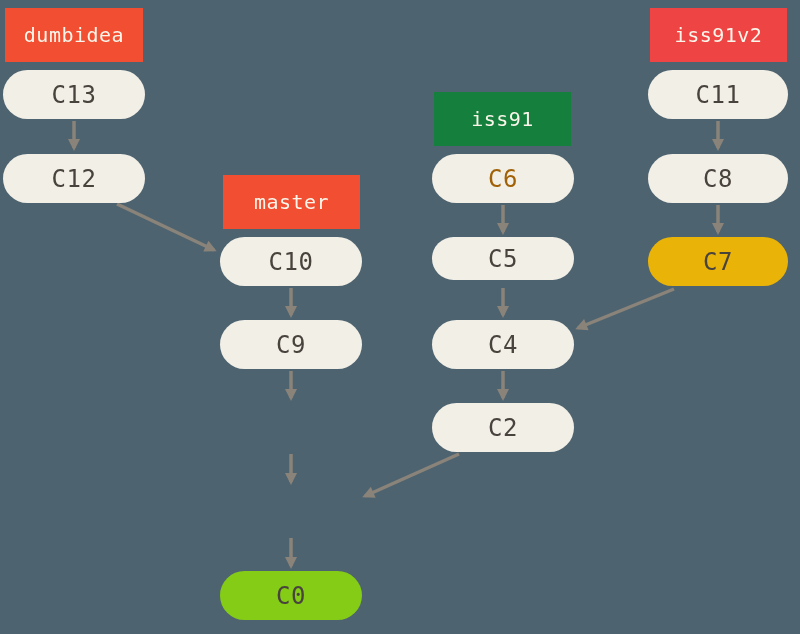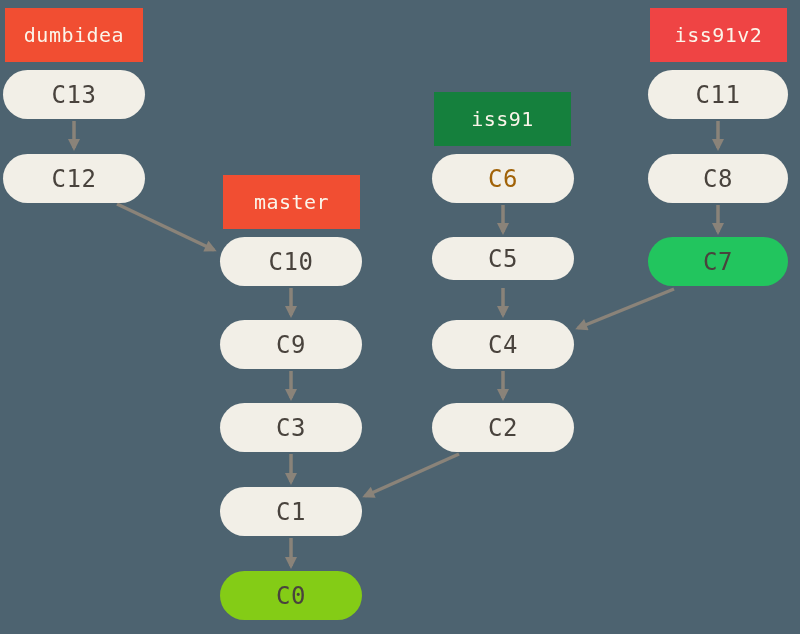--- a/index.html
+++ b/index.html
@@ -80,24 +80,22 @@
   </svg>
   <div class="node-layer" id="node-layer">
       <div class="branch-label" style="left: 5px; top: 8px; width: 138px; height: 54px; background: rgb(241, 78, 50); color: rgb(251, 245, 234);">dumbidea</div>
       <div class="branch-label" style="left: 223px; top: 175px; width: 137px; height: 54px; background: rgb(241, 78, 50); color: rgb(251, 245, 234);">master</div>
       <div class="branch-label" style="left: 434px; top: 92px; width: 137px; height: 54px; background: #15803d; color: rgb(251, 245, 234);">iss91</div>
       <div class="branch-label" style="left: 650px; top: 8px; width: 137px; height: 54px; background: #ef4444; color: rgb(251, 245, 234);">iss91v2</div>
       <div class="commit-pill" style="left: 3px; top: 70px; width: 142px; height: 49px; background: rgb(242, 239, 231); color: rgb(73, 67, 61);">C13</div>
       <div class="commit-pill" style="left: 3px; top: 154px; width: 142px; height: 49px; background: rgb(242, 239, 231); color: rgb(73, 67, 61);">C12</div>
       <div class="commit-pill" style="left: 220px; top: 237px; width: 142px; height: 49px; background: rgb(242, 239, 231); color: rgb(73, 67, 61);">C10</div>
       <div class="commit-pill" style="left: 220px; top: 320px; width: 142px; height: 49px; background: rgb(242, 239, 231); color: rgb(73, 67, 61);">C9</div>
-      <div class="commit-pill" style="left: 220px; top: 403px; width: 142px; height: 49px; background: rgb(242, 239, 231); color: rgb(73, 67, 61);">C3</div>
-      <div class="commit-pill" style="left: 220px; top: 487px; width: 142px; height: 49px; background: rgb(242, 239, 231); color: rgb(73, 67, 61);">C1</div>
       <div class="commit-pill" style="left: 220px; top: 571px; width: 142px; height: 49px; background: #84cc16; color: rgb(73, 67, 61);">C0</div>
       <div class="commit-pill" style="left: 432px; top: 154px; width: 142px; height: 49px; background: rgb(242, 239, 231); color: #a16207;">C6</div>
       <div class="commit-pill" style="left: 432px; top: 237px; width: 142px; height: 43px; background: rgb(242, 239, 231); color: rgb(73, 67, 61);">C5</div>
       <div class="commit-pill" style="left: 432px; top: 320px; width: 142px; height: 49px; background: rgb(242, 239, 231); color: rgb(73, 67, 61);">C4</div>
       <div class="commit-pill" style="left: 432px; top: 403px; width: 142px; height: 49px; background: rgb(242, 239, 231); color: rgb(73, 67, 61);">C2</div>
       <div class="commit-pill" style="left: 648px; top: 70px; width: 140px; height: 49px; background: rgb(242, 239, 231); color: rgb(73, 67, 61);">C11</div>
       <div class="commit-pill" style="left: 648px; top: 154px; width: 140px; height: 49px; background: rgb(242, 239, 231); color: rgb(73, 67, 61);">C8</div>
-      <div class="commit-pill" style="left: 648px; top: 237px; width: 140px; height: 49px; background: #22c55e; color: rgb(73, 67, 61);">C7</div>
+      <div class="commit-pill" style="left: 648px; top: 237px; width: 140px; height: 49px; background: #eab308; color: rgb(73, 67, 61);">C7</div>
     </div>
 </div>
 
 </body></html>

